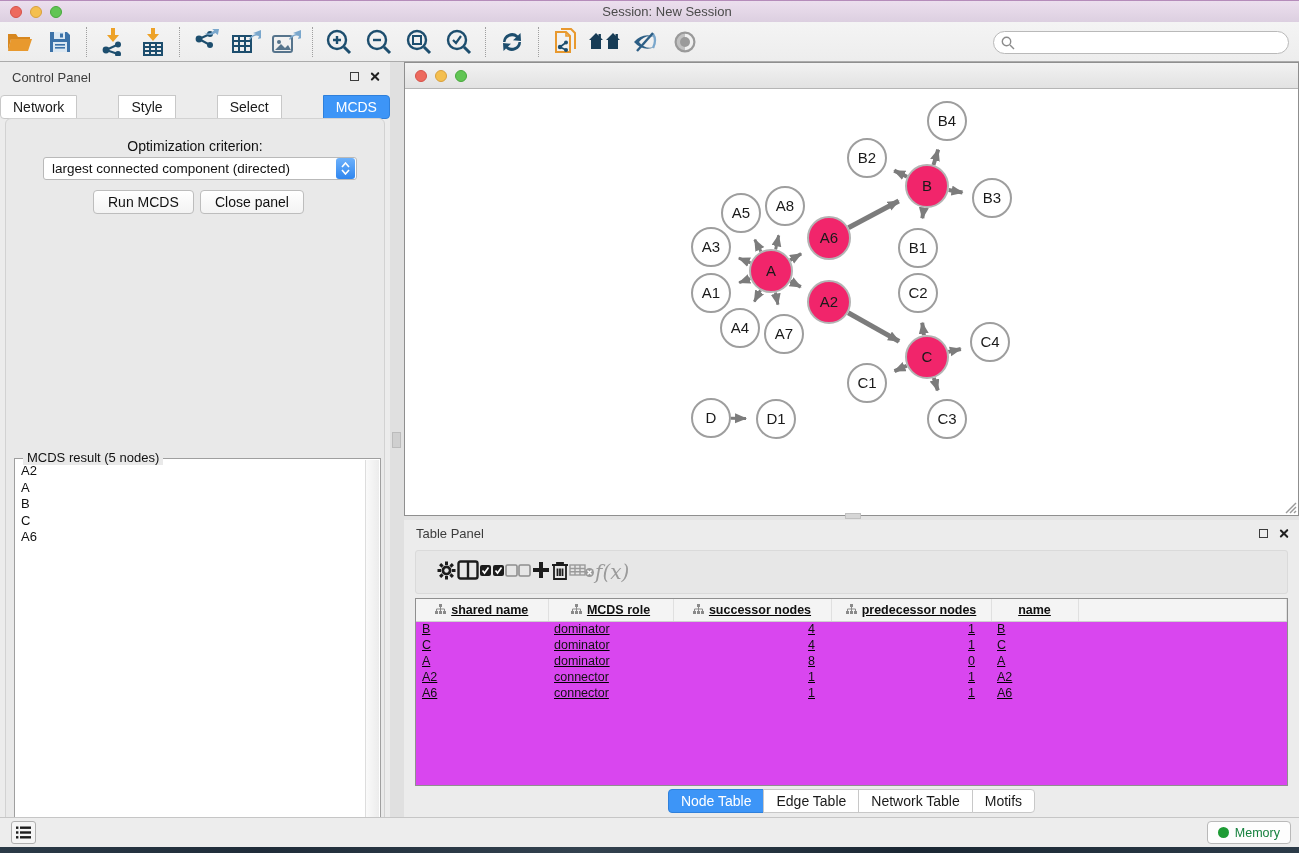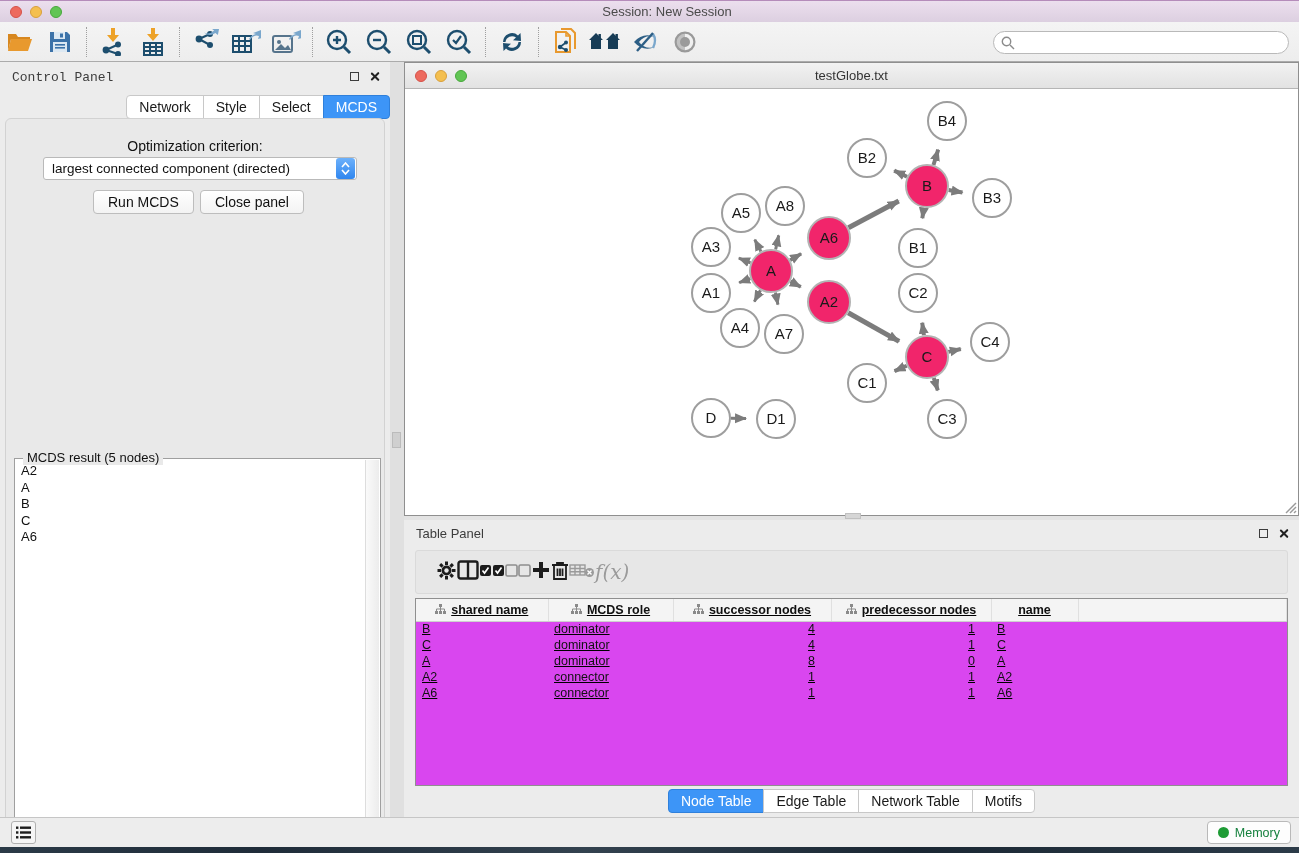--- a/index.html
+++ b/index.html
@@ -31,24 +31,24 @@
   
   .panel-title { font-size:13px; color:#3c3c3c; }
   .float-glyph { width:9px; height:9px; border:1.5px solid #3c3c3c; display:inline-block; }
   .close-glyph { position:relative; width:11px; height:11px; display:inline-block; }
   .close-glyph::before,.close-glyph::after { content:""; position:absolute; left:5px; top:0;
     width:2.4px; height:11px; background:#222; border-radius:1px; }
   .close-glyph::before { transform:rotate(45deg); } .close-glyph::after { transform:rotate(-45deg); }
 
   
   #control-panel { position:absolute; left:0; top:62px; width:390px; height:755px; background:#ececec; }
-  #cp-header { position:absolute; left:0; top:0; width:100%; height:30px; display:flex; align-items:center;font-family:Liberation Mono, monospace; }
+  #cp-header { position:absolute; left:0; top:0; width:100%; height:30px; display:flex; align-items:center; }
   #cp-header .panel-title { margin-left:12px; }
   #cp-icons { position:absolute; right:10px; top:9px; display:flex; gap:10px; align-items:center; }
-  #cp-tabs { position:absolute; left:0; top:33px; width:100%; display:flex; justify-content:flex-end; }
+  #cp-tabs { position:absolute; left:0; top:33px; width:100%; display:flex; justify-content:space-between; }
   .tabstrip .tab { font-size:14px; color:#1a1a1a; background:#fff; border:1px solid #c8c8c8;
     padding:3px 12px; margin-left:-1px; cursor:default; }
   .tabstrip .tab:first-child { border-radius:4px 0 0 4px; margin-left:0; }
   .tabstrip .tab:last-child { border-radius:0 4px 4px 0; }
   .tabstrip .tab.active { background:#3d95f7; border-color:#2f80db; color:#fff; }
   #cp-body { position:absolute; left:5px; top:56px; width:380px; height:746px; background:#e9e9e9;
     border:1px solid #d2d2d2; border-radius:6px; }
   #opt-label { position:absolute; left:0; top:76px; width:100%; text-align:center; font-size:14px; color:#111; }
   #mcds-select { position:absolute; left:43px; top:95px; width:314px; height:23px; background:#fff;
     border:1px solid #b9b9b9; border-radius:3px; display:flex; align-items:center; }
@@ -319,21 +319,20 @@
       <div id="v-handle"></div>
     </div>
 
   <div id="net-window">
     <div id="net-titlebar">
       <div class="lights">
         <span class="light r"></span>
         <span class="light y"></span>
         <span class="light g"></span>
       </div>
-      <div class="title">testGlobe.txt</div>
     </div>
     <div id="net-canvas">
       <svg id="graph-svg" width="893" height="426">
           <defs>
             <marker id="arr" markerWidth="14" markerHeight="12" refX="11" refY="5" orient="auto" markerUnits="userSpaceOnUse">
               <path d="M0,0 L12,5 L0,10 Z" fill="#7c7c7c"></path>
             </marker>
           </defs>
           <line x1="355.8926957847771" y1="162.45921185056912" x2="349.782687566213" y2="150.64652929467846" stroke="#7c7c7c" stroke-width="3" marker-end="url(#arr)"></line>
           <line x1="370.63223367079195" y1="160.49320081418014" x2="373.6833177216473" y2="146.3274534352089" stroke="#7c7c7c" stroke-width="3" marker-end="url(#arr)"></line>

